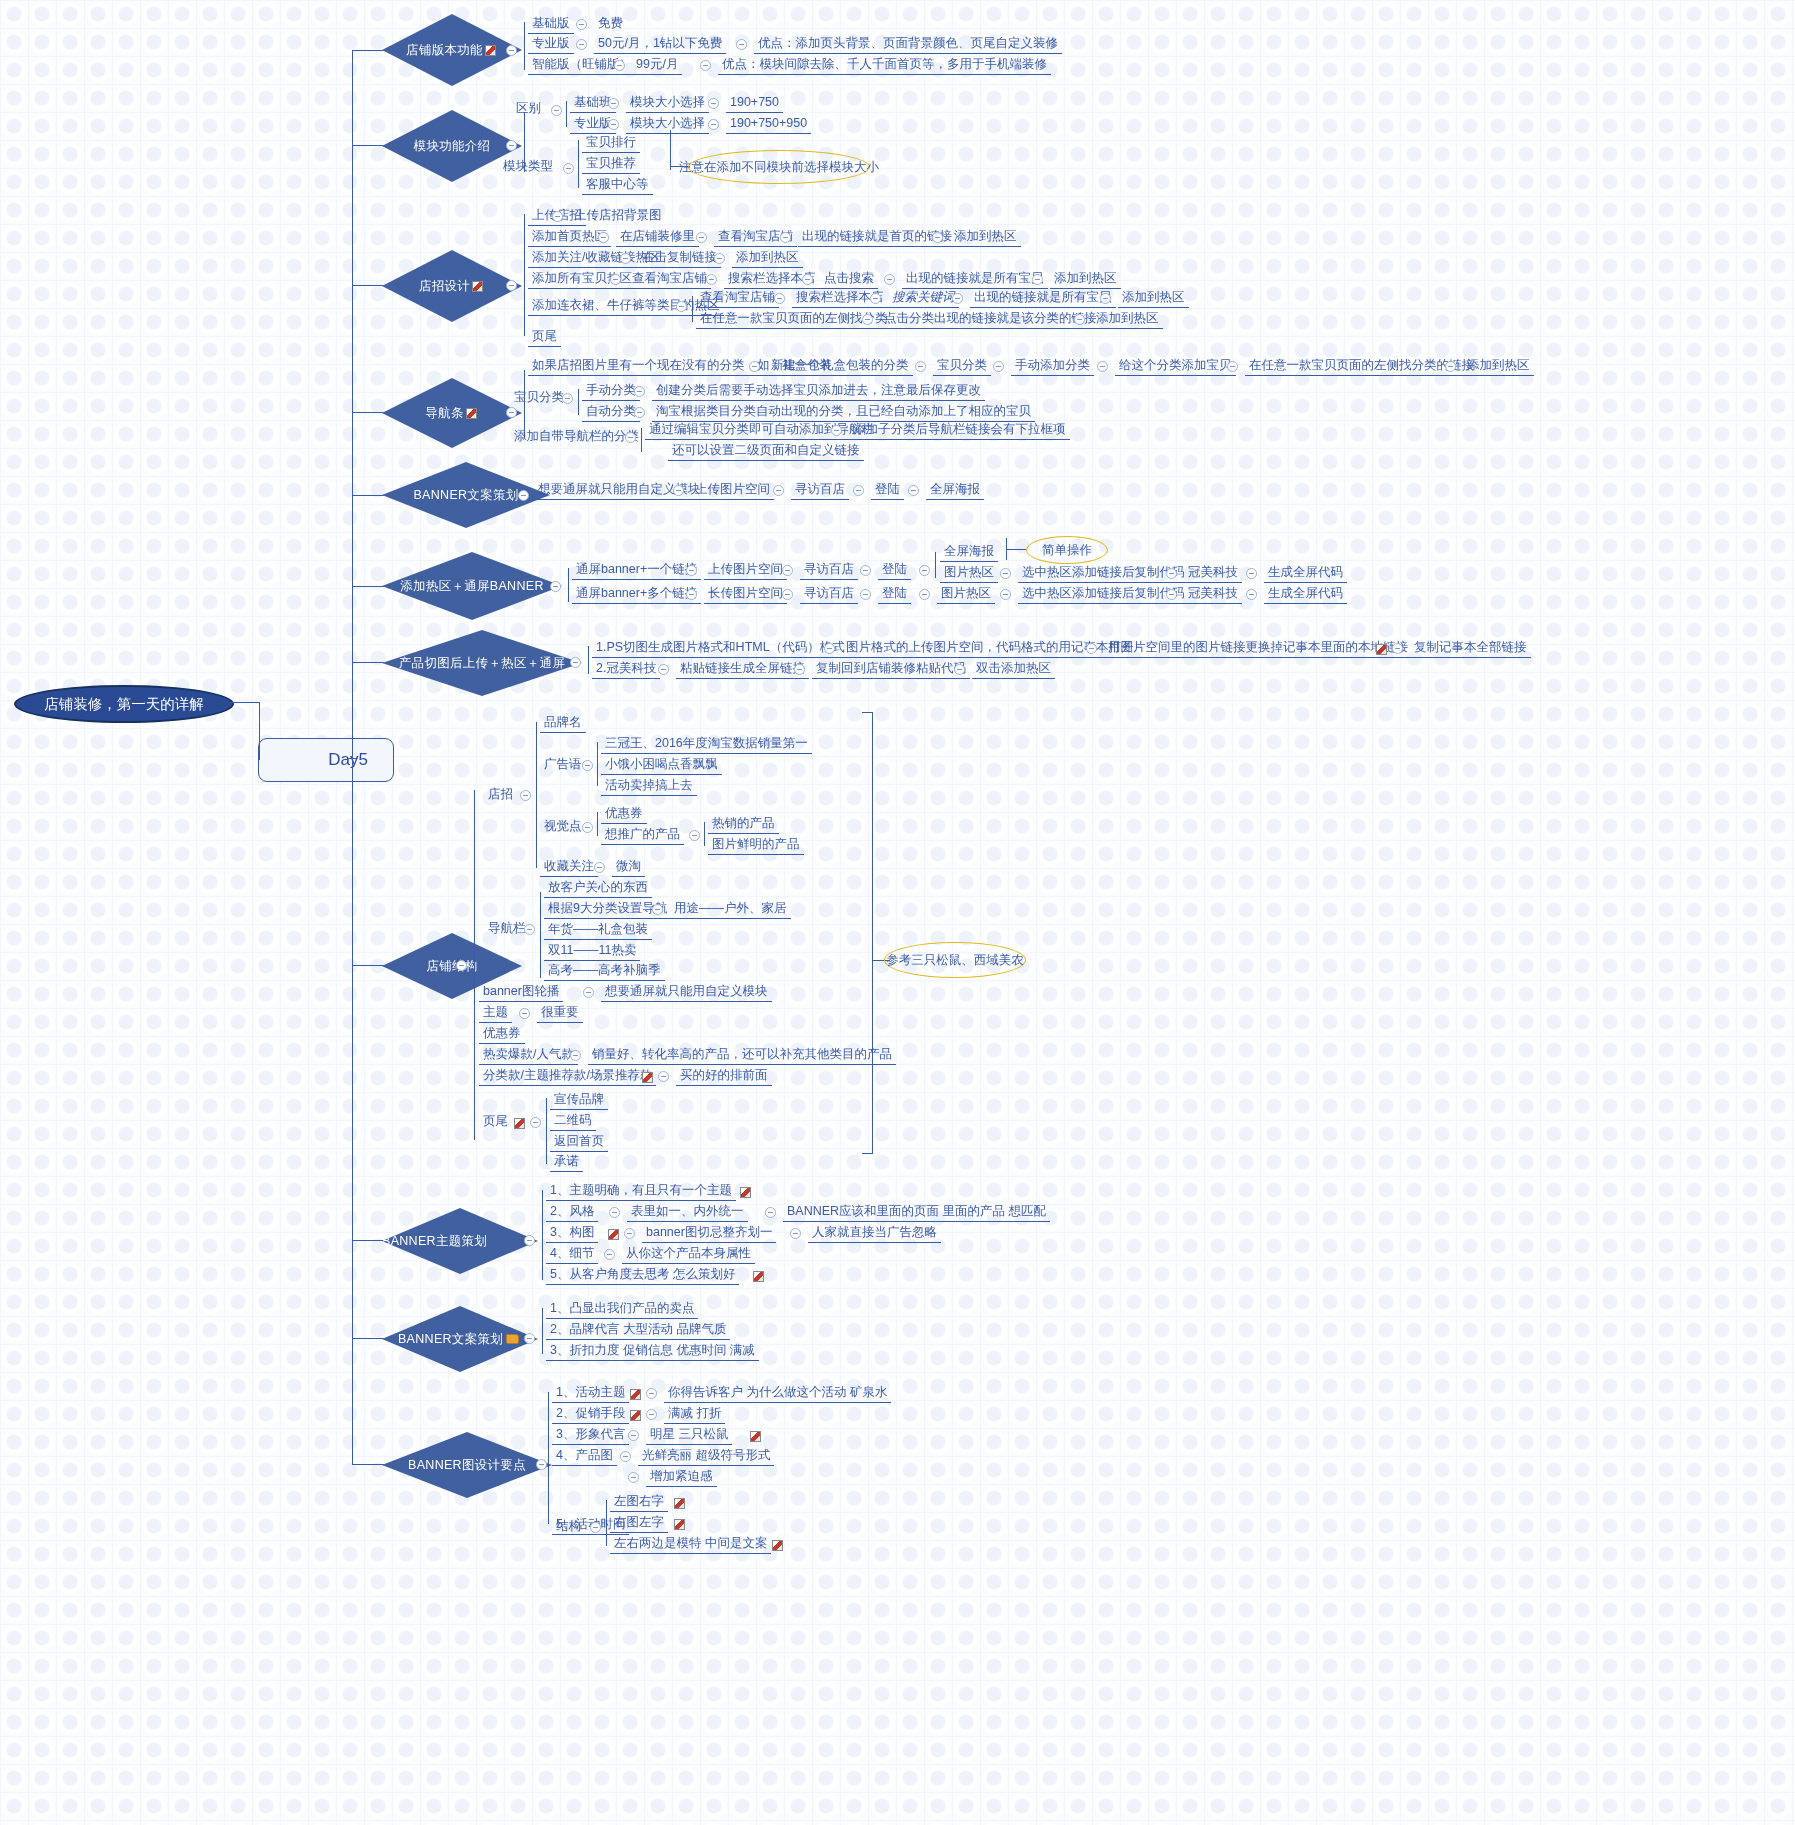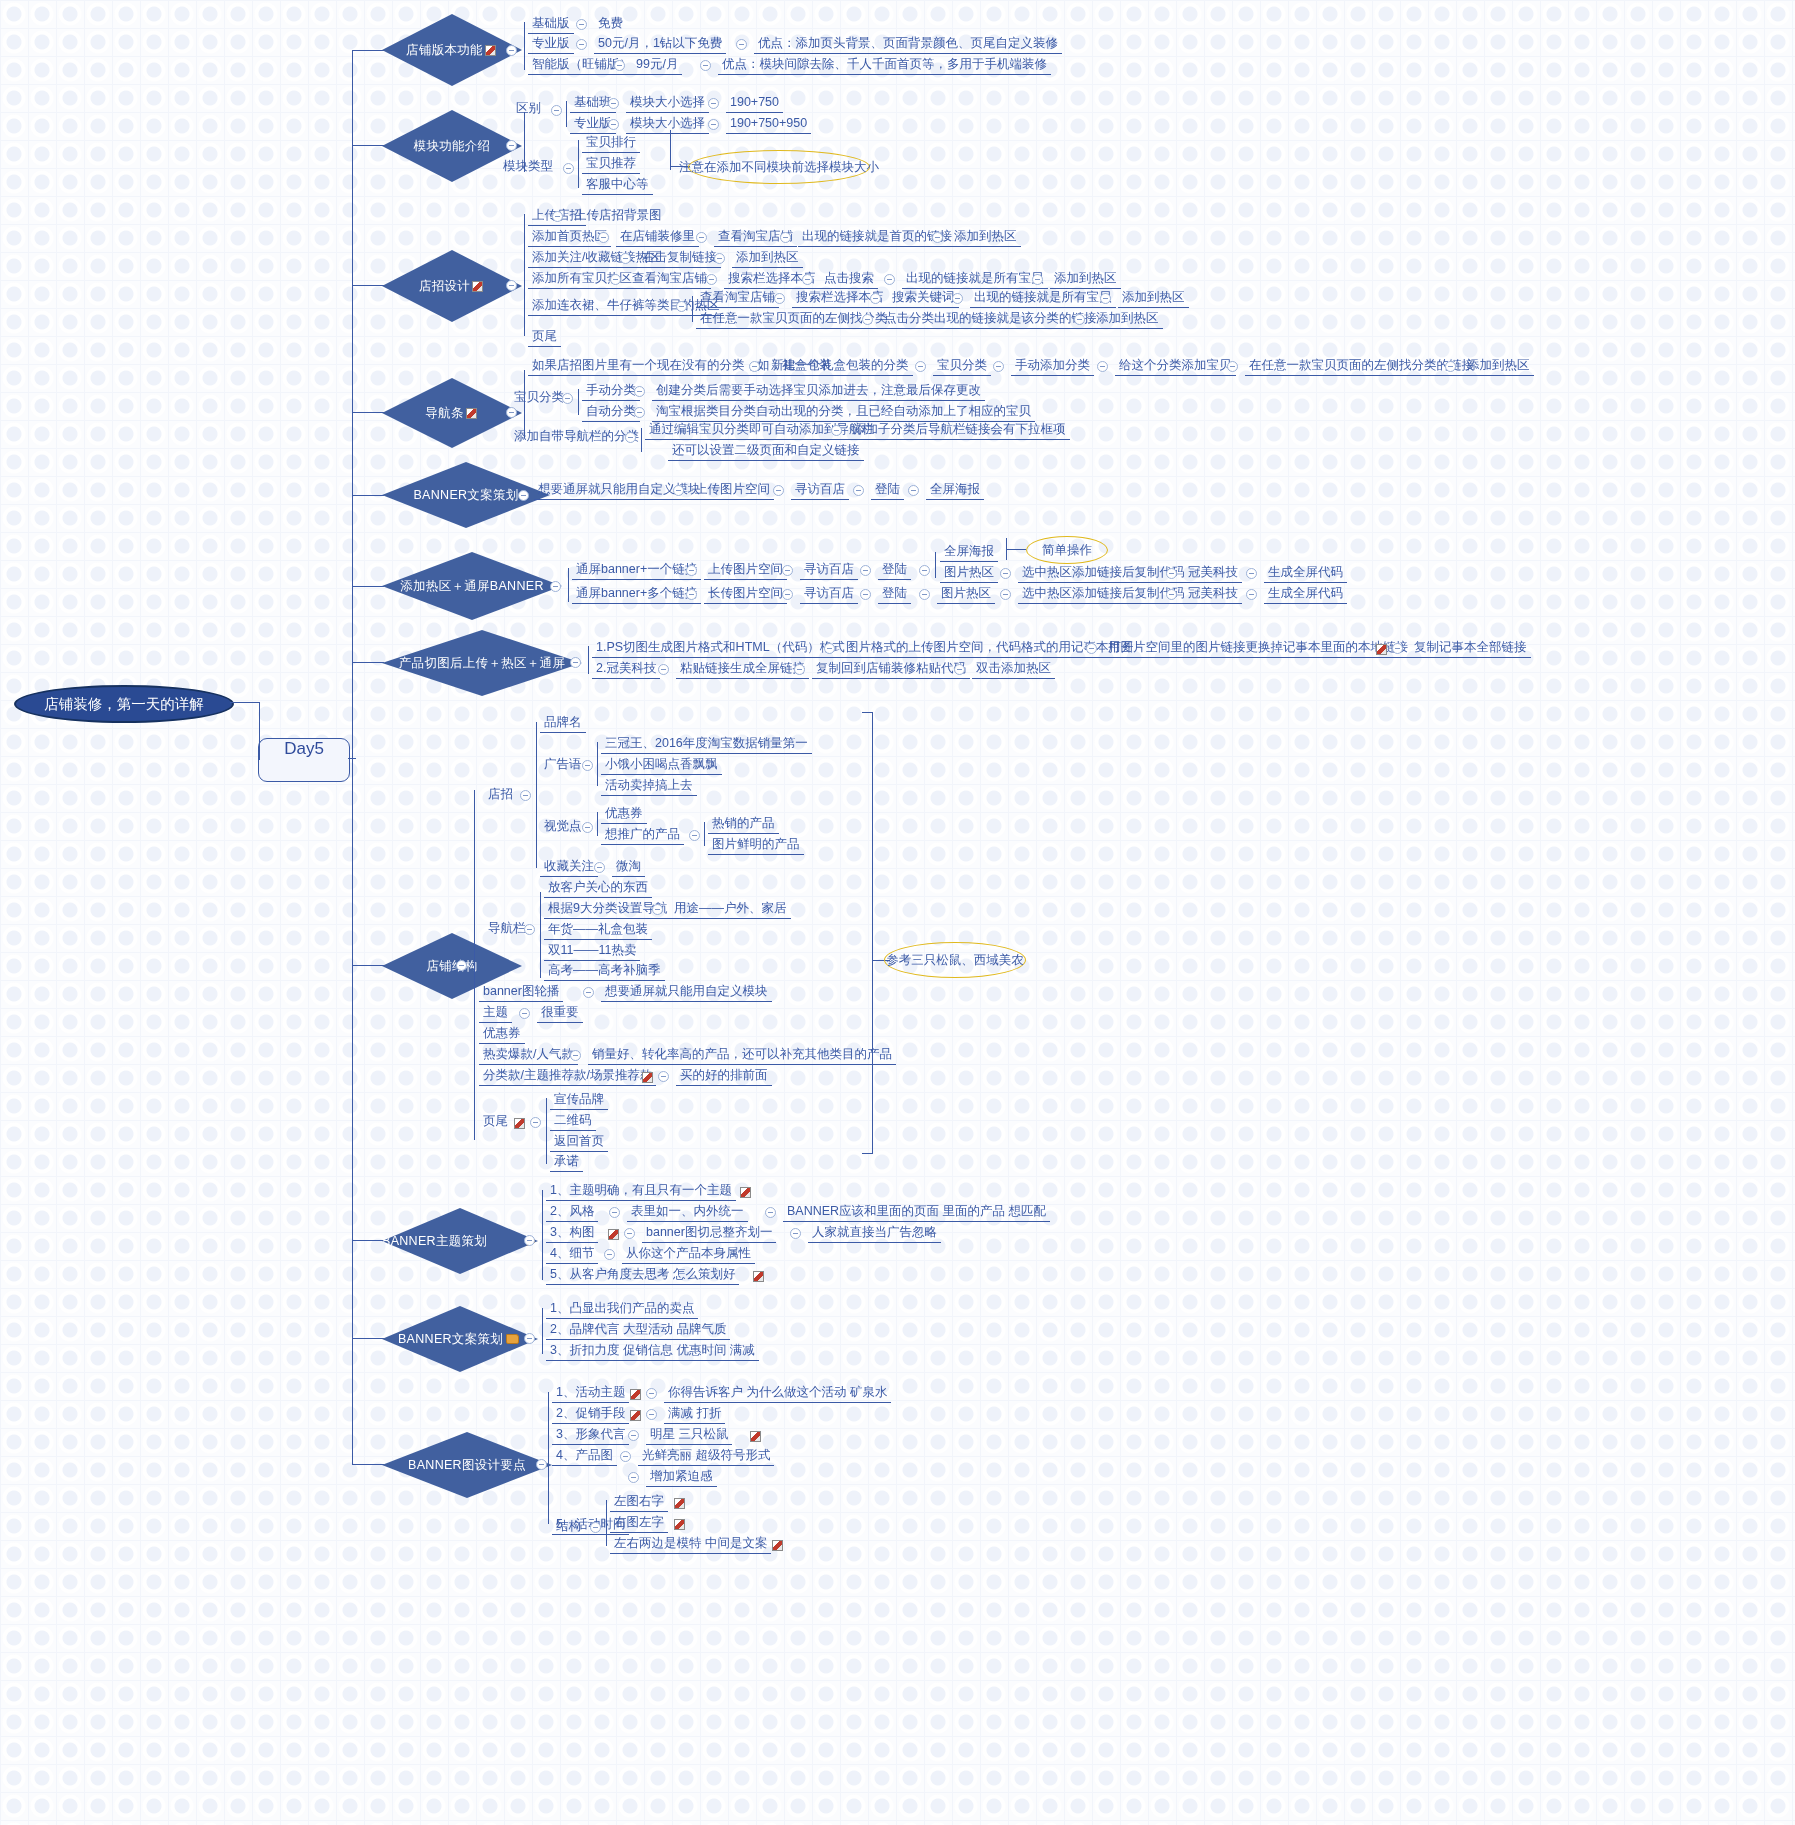--- a/index.html
+++ b/index.html
@@ -33,22 +33,23 @@
   
   .root{
     position:absolute;background:#2a4a93;color:#fff;border-radius:50%/50%;
     border:2px solid #16315f;
     display:flex;align-items:center;justify-content:center;
     font-size:14.5px;white-space:nowrap;
   }
   
   .rrect{
     position:absolute;background:#f3f6fd;border:1.4px solid #3b5aa6;border-radius:9px;
-    color:#2f4b9b;display:flex;align-items:flex-start;justify-content:center;
+    color:#2f4b9b;display:flex;align-items:center;justify-content:center;
     font-size:17px;
+    padding-left:44px;
   }
   
   .ellipse{
     position:absolute;border:1.6px solid #e0b91e;border-radius:50%/50%;
     color:#3b5aa6;display:flex;align-items:center;justify-content:center;
     font-size:12.5px;white-space:nowrap;background:transparent;
   }
   
   .tog{
     position:absolute;width:11px;height:11px;border:1px solid #9db2d8;border-radius:50%;
@@ -193,21 +194,21 @@
   <div class="leaf ul" style="left:1050px;top:270px;">添加到热区</div>
 
   <div class="leaf ul" style="left:528px;top:297px;">添加连衣裙、牛仔裤等类目的热区</div>
   <div class="tog" style="left:676px;top:301px;"></div>
   <div class="ln lnv" style="left:692px;top:296px;height:26px;"></div>
 
   <div class="leaf ul" style="left:696px;top:289px;">查看淘宝店铺</div>
   <div class="tog" style="left:774px;top:293px;"></div>
   <div class="leaf ul" style="left:792px;top:289px;">搜索栏选择本店</div>
   <div class="tog" style="left:870px;top:293px;"></div>
-  <div class="leaf ul" style="left:888px;top:289px;">搜索关键词</div>
+  <div class="leaf ul" style="left:888px;top:289px;font-style:italic;">搜索关键词</div>
   <div class="tog" style="left:952px;top:293px;"></div>
   <div class="leaf ul" style="left:970px;top:289px;">出现的链接就是所有宝贝</div>
   <div class="tog" style="left:1100px;top:293px;"></div>
   <div class="leaf ul" style="left:1118px;top:289px;">添加到热区</div>
 
   <div class="leaf ul" style="left:696px;top:310px;">在任意一款宝贝页面的左侧找分类</div>
   <div class="tog" style="left:862px;top:314px;"></div>
   <div class="leaf ul" style="left:880px;top:310px;">点击分类出现的链接就是该分类的链接</div>
   <div class="tog" style="left:1074px;top:314px;"></div>
   <div class="leaf ul" style="left:1092px;top:310px;">添加到热区</div>

